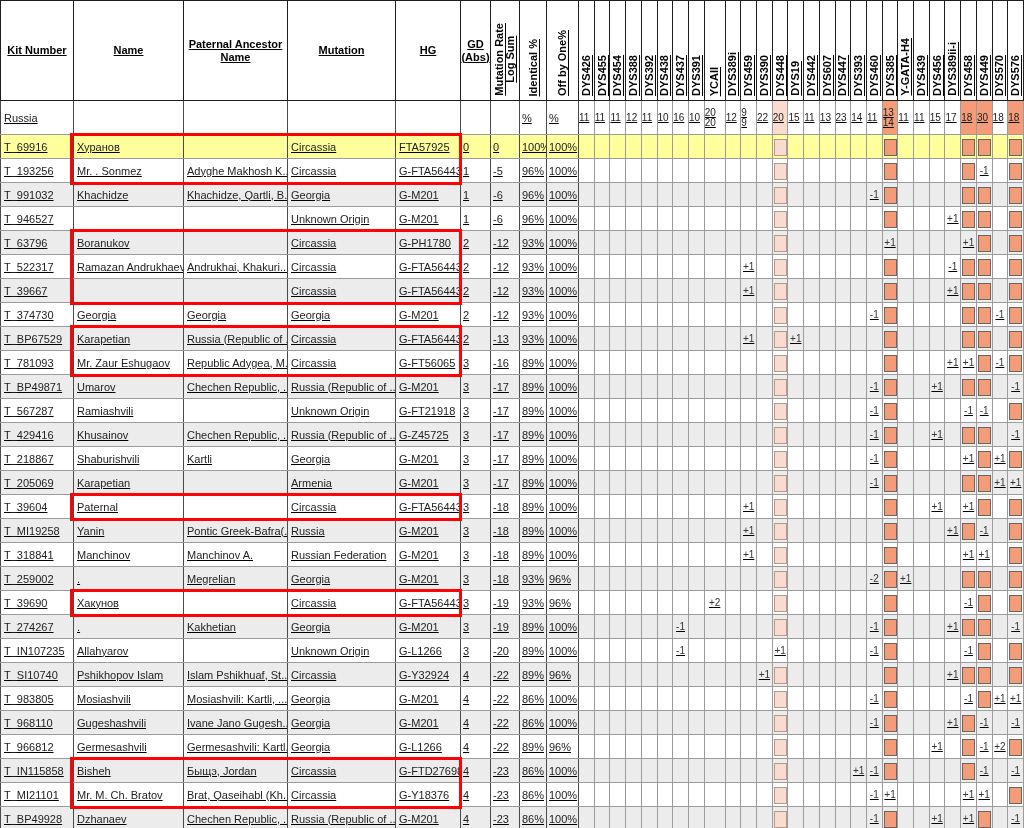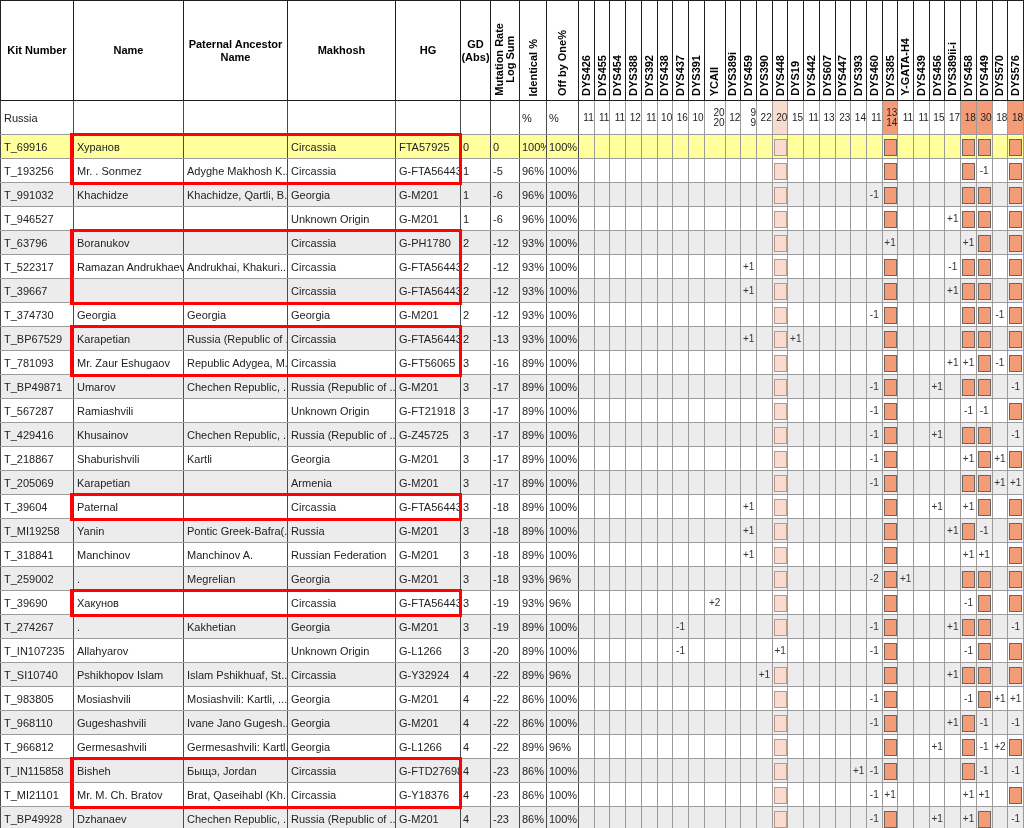--- a/index.html
+++ b/index.html
@@ -1,31 +1,31 @@
 <!DOCTYPE html>
 <html><head>
 <meta charset="utf-8">
 <style>
   html,body{margin:0;padding:0;background:#fff;font-family:"Liberation Sans",sans-serif;}
-  #app{position:relative;width:1024px;height:828px;overflow:hidden;background:#f0abfc;}
+  #app{position:relative;width:1024px;height:828px;overflow:hidden;background:#f0abfc;text-decoration:underline;}
   table{border-collapse:collapse;table-layout:fixed;width:1024px;}
   td,th{padding:0;overflow:hidden;box-sizing:border-box;}
   th{border:1px solid #1f1f1f;background:#fff;color:#000;font-size:11px;}
   thead tr{height:100px;}
   .hdr-h{vertical-align:middle;text-align:center;font-weight:bold;white-space:pre-line;line-height:13px;}
   .hdr-v{vertical-align:bottom;}
   .vert{writing-mode:vertical-rl;transform:rotate(180deg);white-space:pre;font-weight:bold;
         font-size:11px;line-height:11px;margin:0 auto 4px auto;}
   tbody td{border:1px solid #9b9b9b;font-size:11px;color:#222;background:#fff;}
   tr.qrow{height:34px;}
   tr.drow{height:24px;}
   td.txt{white-space:nowrap;padding:0 3px;border-left:1px solid #4a4a4a;border-right:1px solid #4a4a4a;}
   td.num{padding:0 2px;border-left:1px solid #4a4a4a;border-right:1px solid #4a4a4a;}
   td.mk{text-align:center;font-size:10px;color:#333;}
-  td.qmk{font-size:10px;line-height:10px;text-align:right;white-space:pre-line;color:#222;}
+  td.qmk{font-size:10px;line-height:10px;text-align:left;white-space:pre-line;color:#222;}
   .box{display:block;margin:2px auto 0 auto;width:13px;height:17px;box-sizing:border-box;}
   .box.P{background:#fadbd0;border:1px solid #b59a8c;}
   .box.O{background:#f39c77;border:1px solid #666;}
   tr.alt td{background:#ececec;}
   tr.yellow td{background:#ffff9c;margin-top:48px;}
   td.hl-pink{background:#fadbd0;}
   td.hl-orange{background:#f39c77;}
   .red-overlay{position:absolute;border:3px solid #fd0303;pointer-events:none;box-sizing:border-box;}
 </style>
 </head>
@@ -71,21 +71,21 @@
         <col>
         <col>
         <col>
       </colgroup>
       <thead>
         <tr>
           <th class="hdr-h">Kit Number</th>
           <th class="hdr-h">Name</th>
           <th class="hdr-h">Paternal Ancestor
 Name</th>
-          <th class="hdr-h">Makhosh</th>
+          <th class="hdr-h">Mutation</th>
           <th class="hdr-h">HG</th>
           <th class="hdr-h">GD
 (Abs)</th>
           <th class="hdr-v">
             <div class="vert">Mutation Rate
 Log Sum</div>
           </th>
           <th class="hdr-v">
             <div class="vert">Identical %</div>
           </th>

